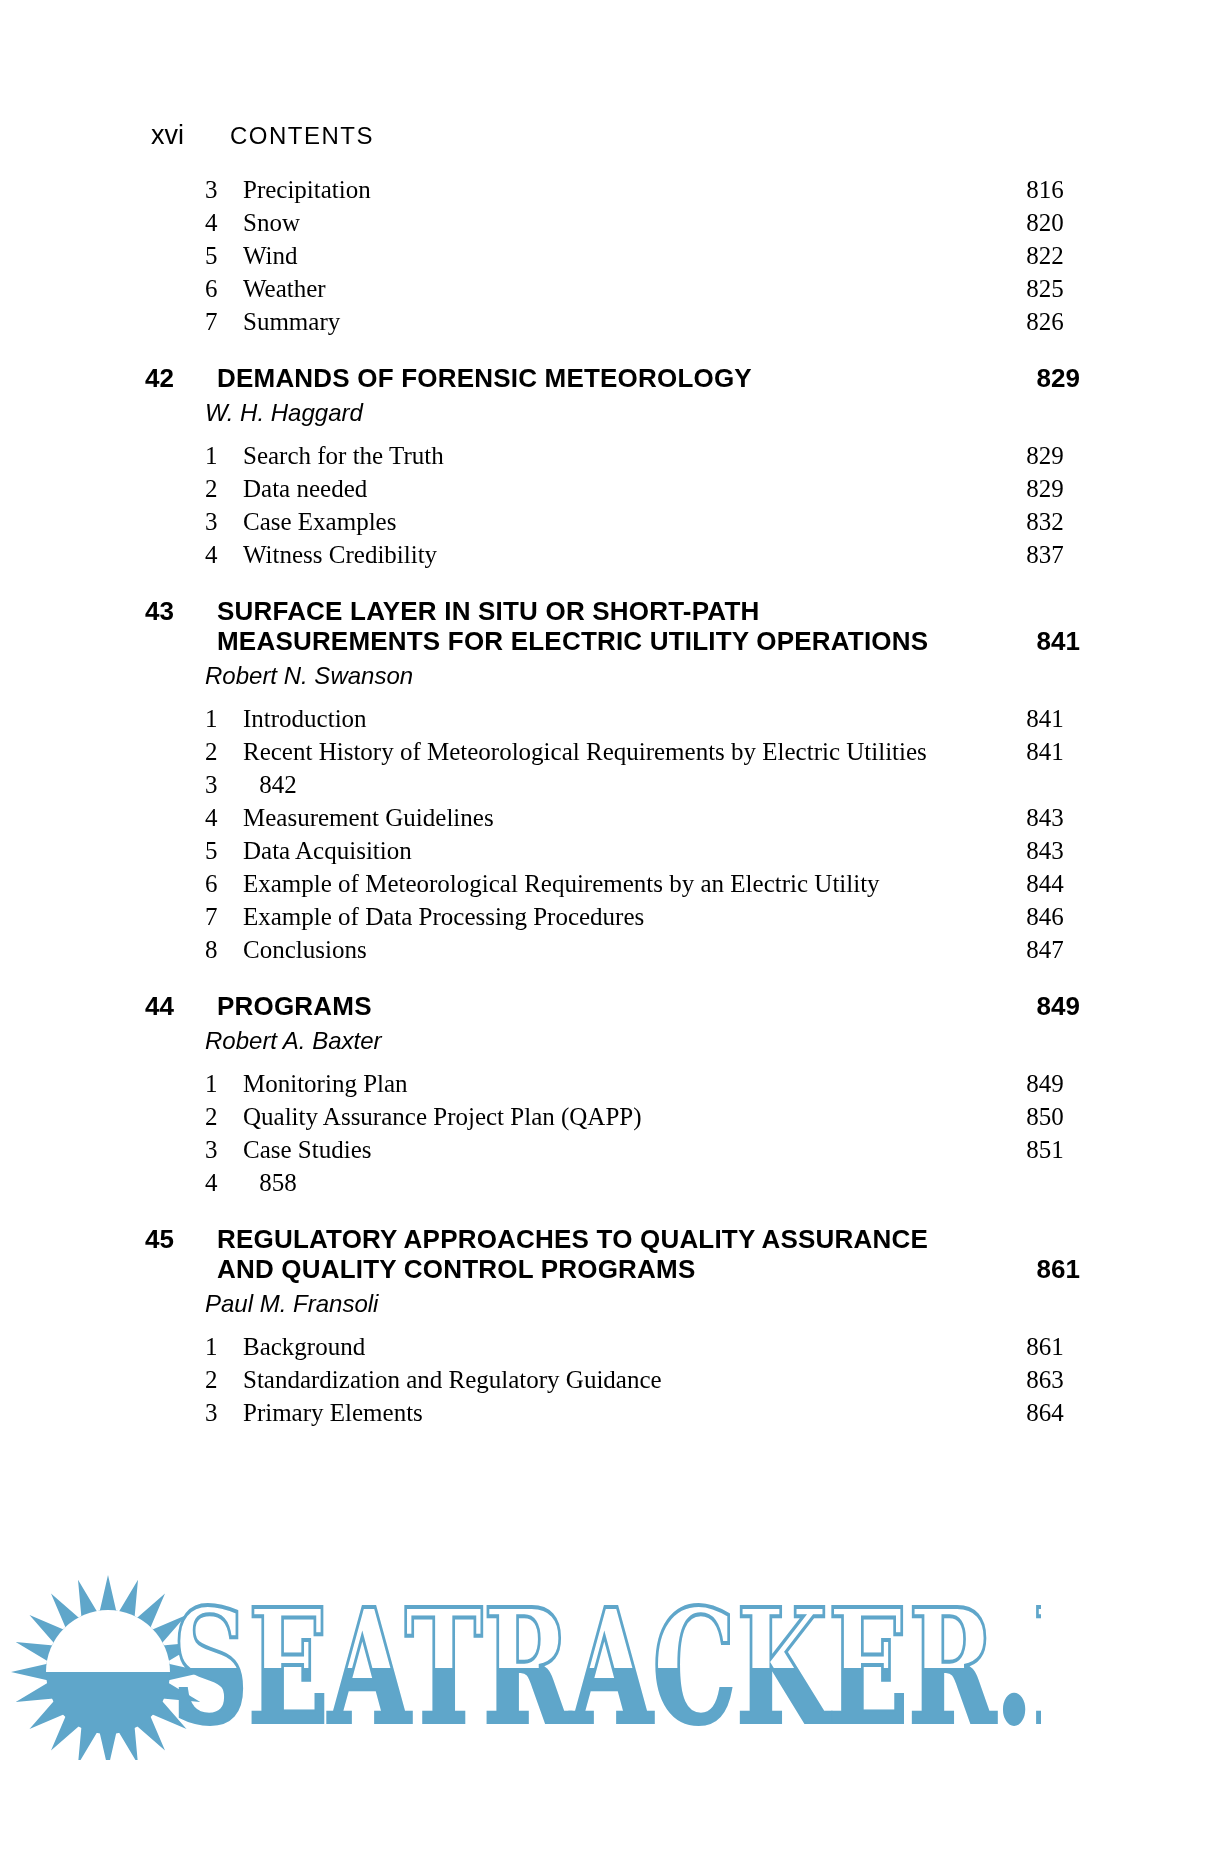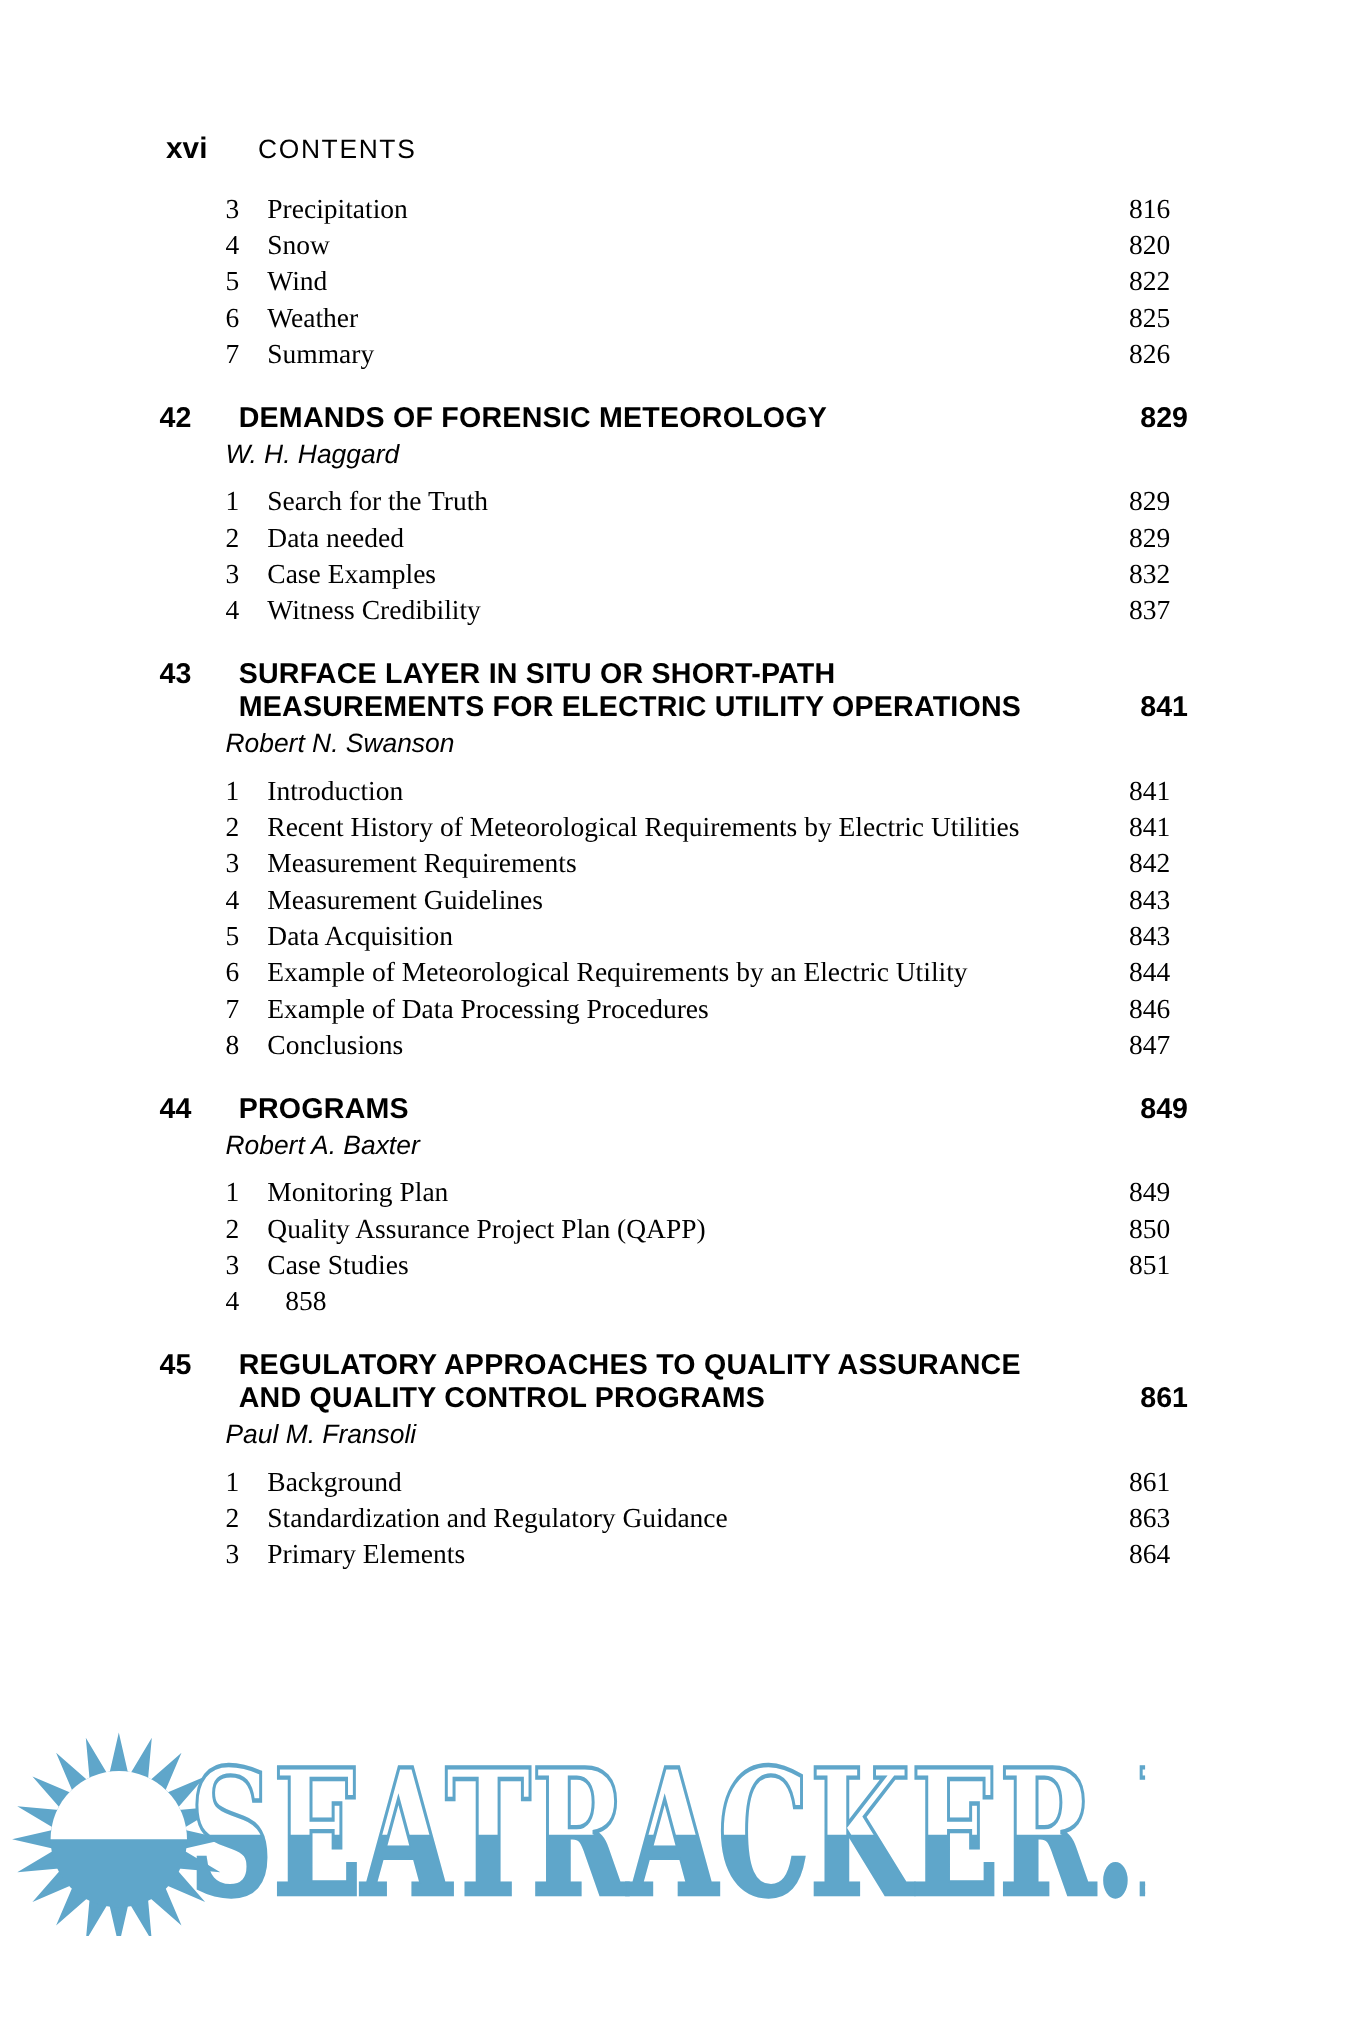--- a/index.html
+++ b/index.html
@@ -9,21 +9,21 @@
     margin:0 auto;
     background:#ffffff;
     overflow:hidden;
     color:#000;
     box-sizing:border-box;
     padding:122px 145px 0 145px;
     font-family:"Liberation Serif", serif;
   }
   
   .running-head { display:flex; align-items:baseline; gap:46px; line-height:26px; margin-left:6px; }
-  .folio { font-family:"Liberation Sans", sans-serif; font-weight:bold; font-size:27px; }
+  .folio { font-family:"Liberation Sans", sans-serif; font-weight:normal; font-size:27px; }
   .running-title { font-family:"Liberation Sans", sans-serif; font-size:24px; letter-spacing:1.5px; }
 
   .toc { margin-top:24px; }
 
   
   .toc-items { margin-left:60px; }
   .row { display:flex; line-height:33px; font-size:25px; }
   .row .num { width:38px; }
   .row .label { flex:1; padding-right:10px; white-space:nowrap; }
   .row .pg { width:70px; text-align:center; }
@@ -137,21 +137,20 @@
                 <span class="label">Introduction</span>
                 <span class="pg">841</span>
               </div>
             <div class="row">
                 <span class="num">2</span>
                 <span class="label">Recent History of Meteorological Requirements by Electric Utilities</span>
                 <span class="pg">841</span>
               </div>
             <div class="row">
                 <span class="num">3</span>
-                <span class="label">Measurement Requirements</span>
                 <span class="pg">842</span>
               </div>
             <div class="row">
                 <span class="num">4</span>
                 <span class="label">Measurement Guidelines</span>
                 <span class="pg">843</span>
               </div>
             <div class="row">
                 <span class="num">5</span>
                 <span class="label">Data Acquisition</span>

